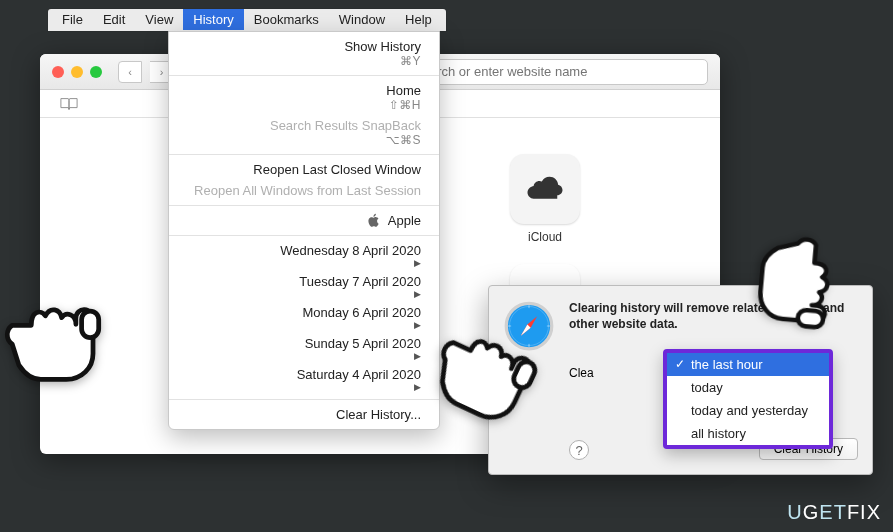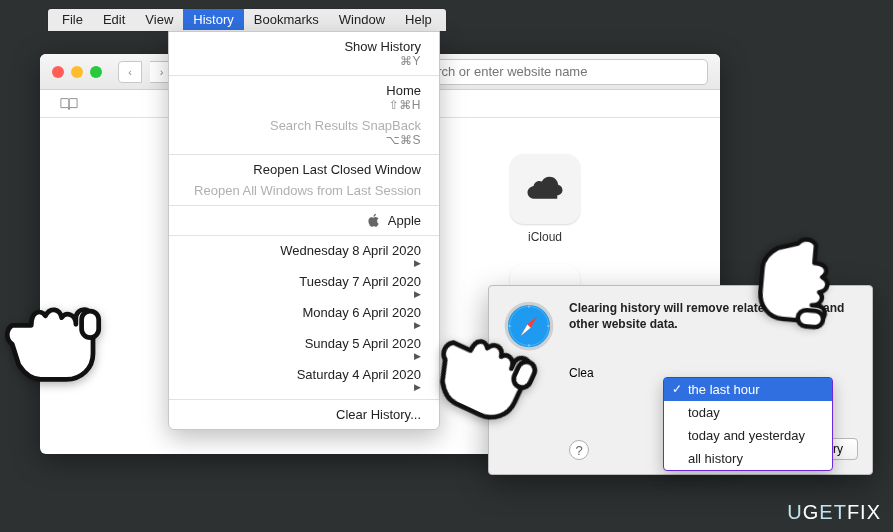--- a/index.html
+++ b/index.html
@@ -144,26 +144,25 @@
     .dialog-text { font-size:12px; font-weight:600; line-height:1.35; color:#222; }
     .dialog-row {
       margin-top:14px; margin-left:66px;
       display:flex; align-items:center; gap:6px; font-size:12px;
     }
     .dropdown-select {
       position:absolute;
       left: 174px; top: 63px;
       width: 170px;
       background:#fff;
-      border:1px solid #6d28d9;
+      border:4px solid #6d28d9;
       border-radius:4px;
       box-shadow: 0 6px 16px rgba(0,0,0,.25);
       font-size:13px;
       z-index: 5;
-      margin-top: 28px;
     }
     .opt {
       padding: 4px 10px 4px 24px;
       position:relative;
       color:#222;
     }
     .opt.sel {
       background:#2f6fe0; color:#fff;
     }
     .opt.sel::before {

